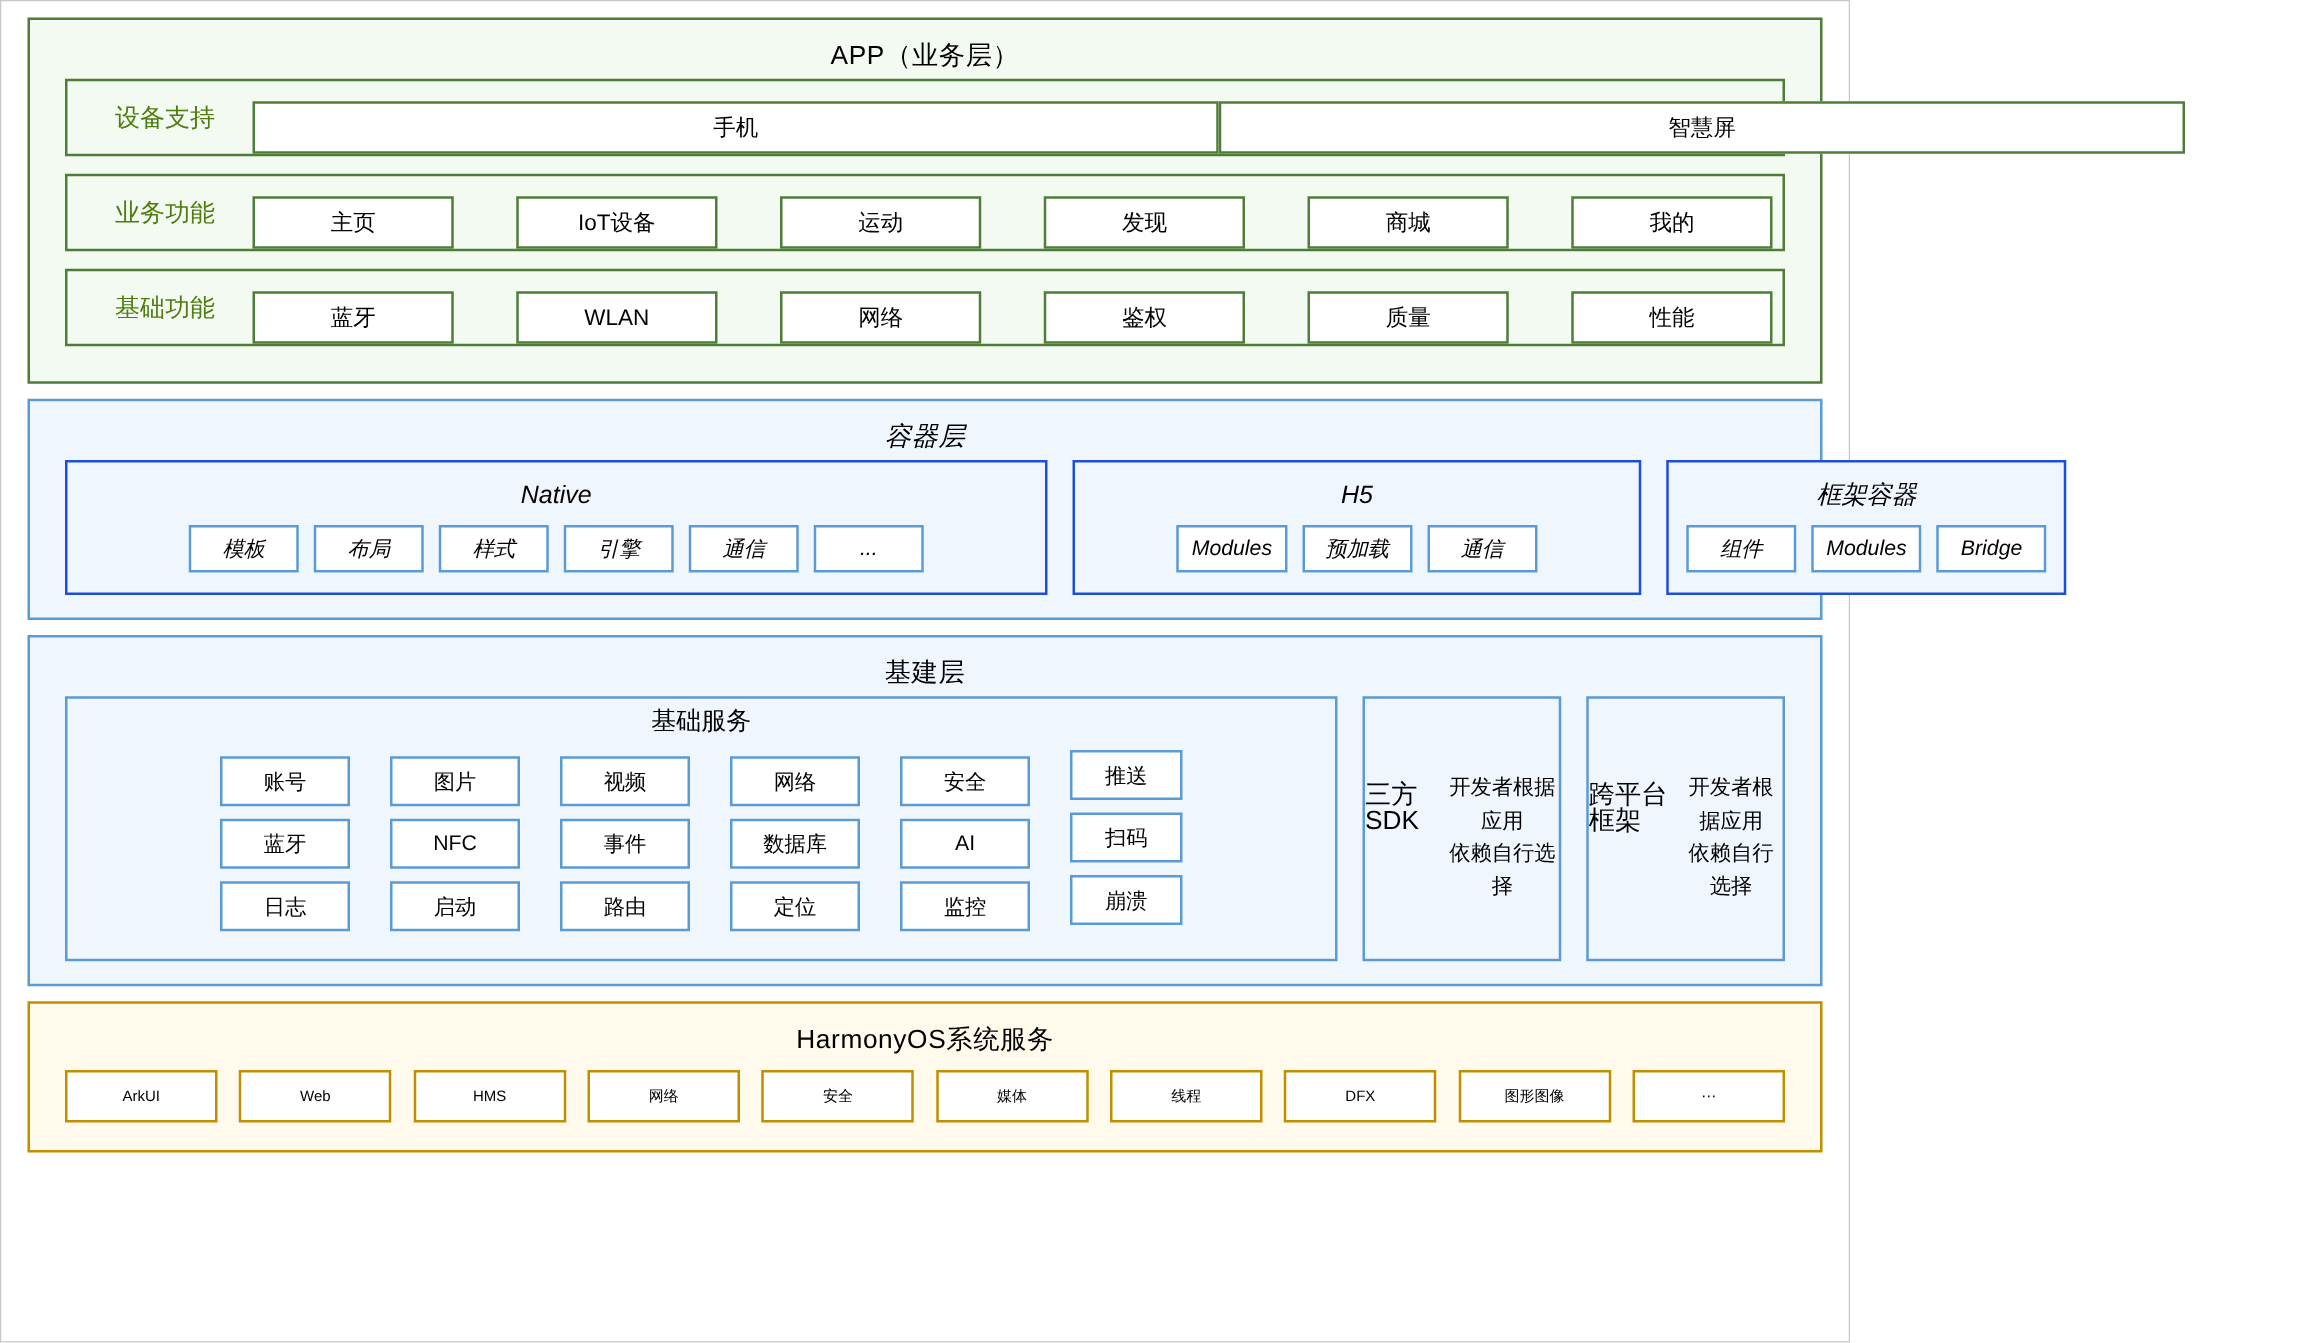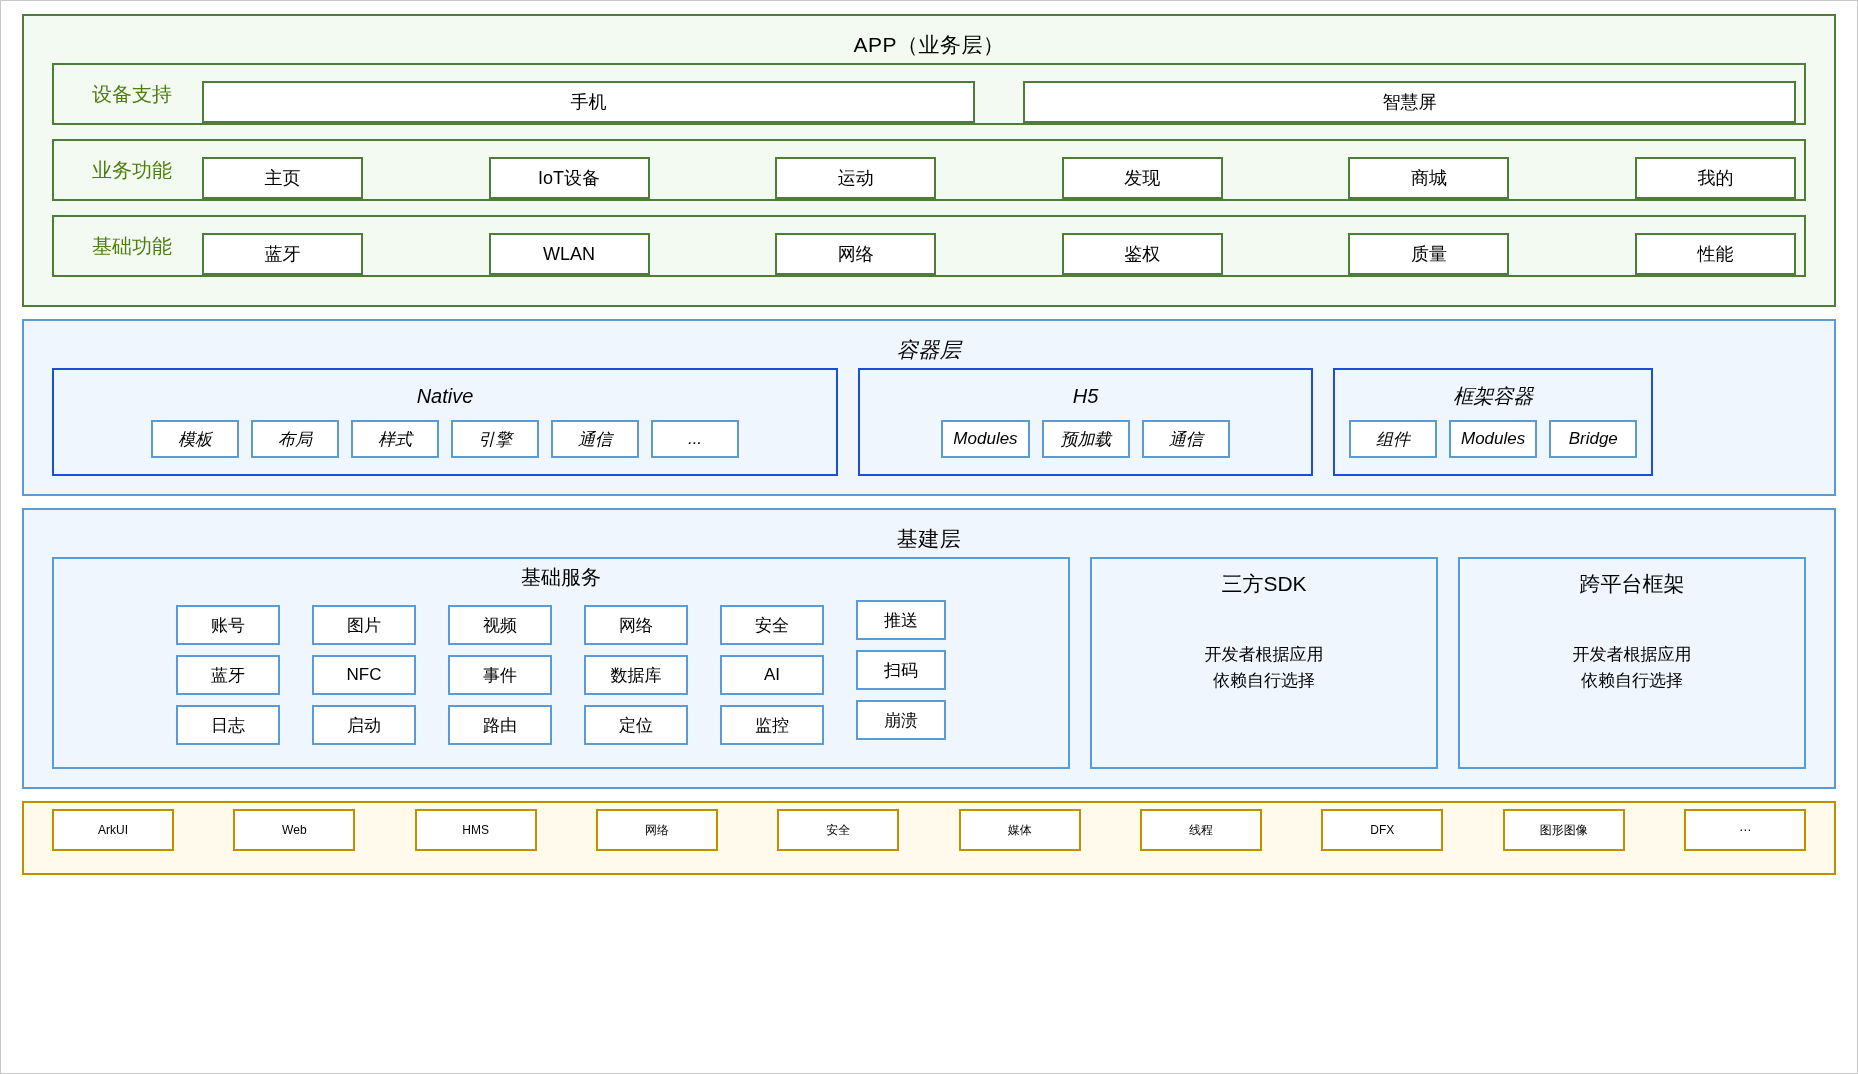--- a/index.html
+++ b/index.html
@@ -11,21 +11,21 @@
     width: 1858px;
     height: 1074px;
     font-family: "Liberation Sans", "DejaVu Sans", sans-serif;
     color: #000000;
     overflow: hidden;
   }
 
   
   #canvas {
     position: relative;
-    width: 1858px;
+    width: 1480px;
     height: 1074px;
     box-sizing: border-box;
     border: 1px solid #c8c8c8;
     background: #ffffff;
     padding: 0;
   }
 
   
   .layer {
     box-sizing: border-box;
@@ -175,21 +175,21 @@
     white-space: nowrap;
   }
   .svc.small { width: 90px; }
 
   .sidebox {
     box-sizing: border-box;
     border: 2px solid #5b9bd5;
     background: #eff6fd;
     flex: 1 1 0;
     display: flex;
-    flex-direction: column;
+    flex-direction: row;
     align-items: center;
     padding-top: 14px;
   }
   .sidebox-title {
     font-size: 21px;
     line-height: 1;
     padding-bottom: 48px;
   }
   .sidebox-note {
     font-size: 17px;
@@ -355,20 +355,21 @@
       <div class="sidebox">
         <div class="sidebox-title">跨平台框架</div>
         <div class="sidebox-note">开发者根据应用
 依赖自行选择</div>
       </div>
 
     </div>
   </div>
 
   <div class="layer orange" id="harmony-layer">
+    <div class="layer-title">HarmonyOS系统服务</div>
     <div class="os-items">
       <div class="os-chip">ArkUI</div>
       <div class="os-chip">Web</div>
       <div class="os-chip">HMS</div>
       <div class="os-chip">网络</div>
       <div class="os-chip">安全</div>
       <div class="os-chip">媒体</div>
       <div class="os-chip">线程</div>
       <div class="os-chip">DFX</div>
       <div class="os-chip">图形图像</div>

